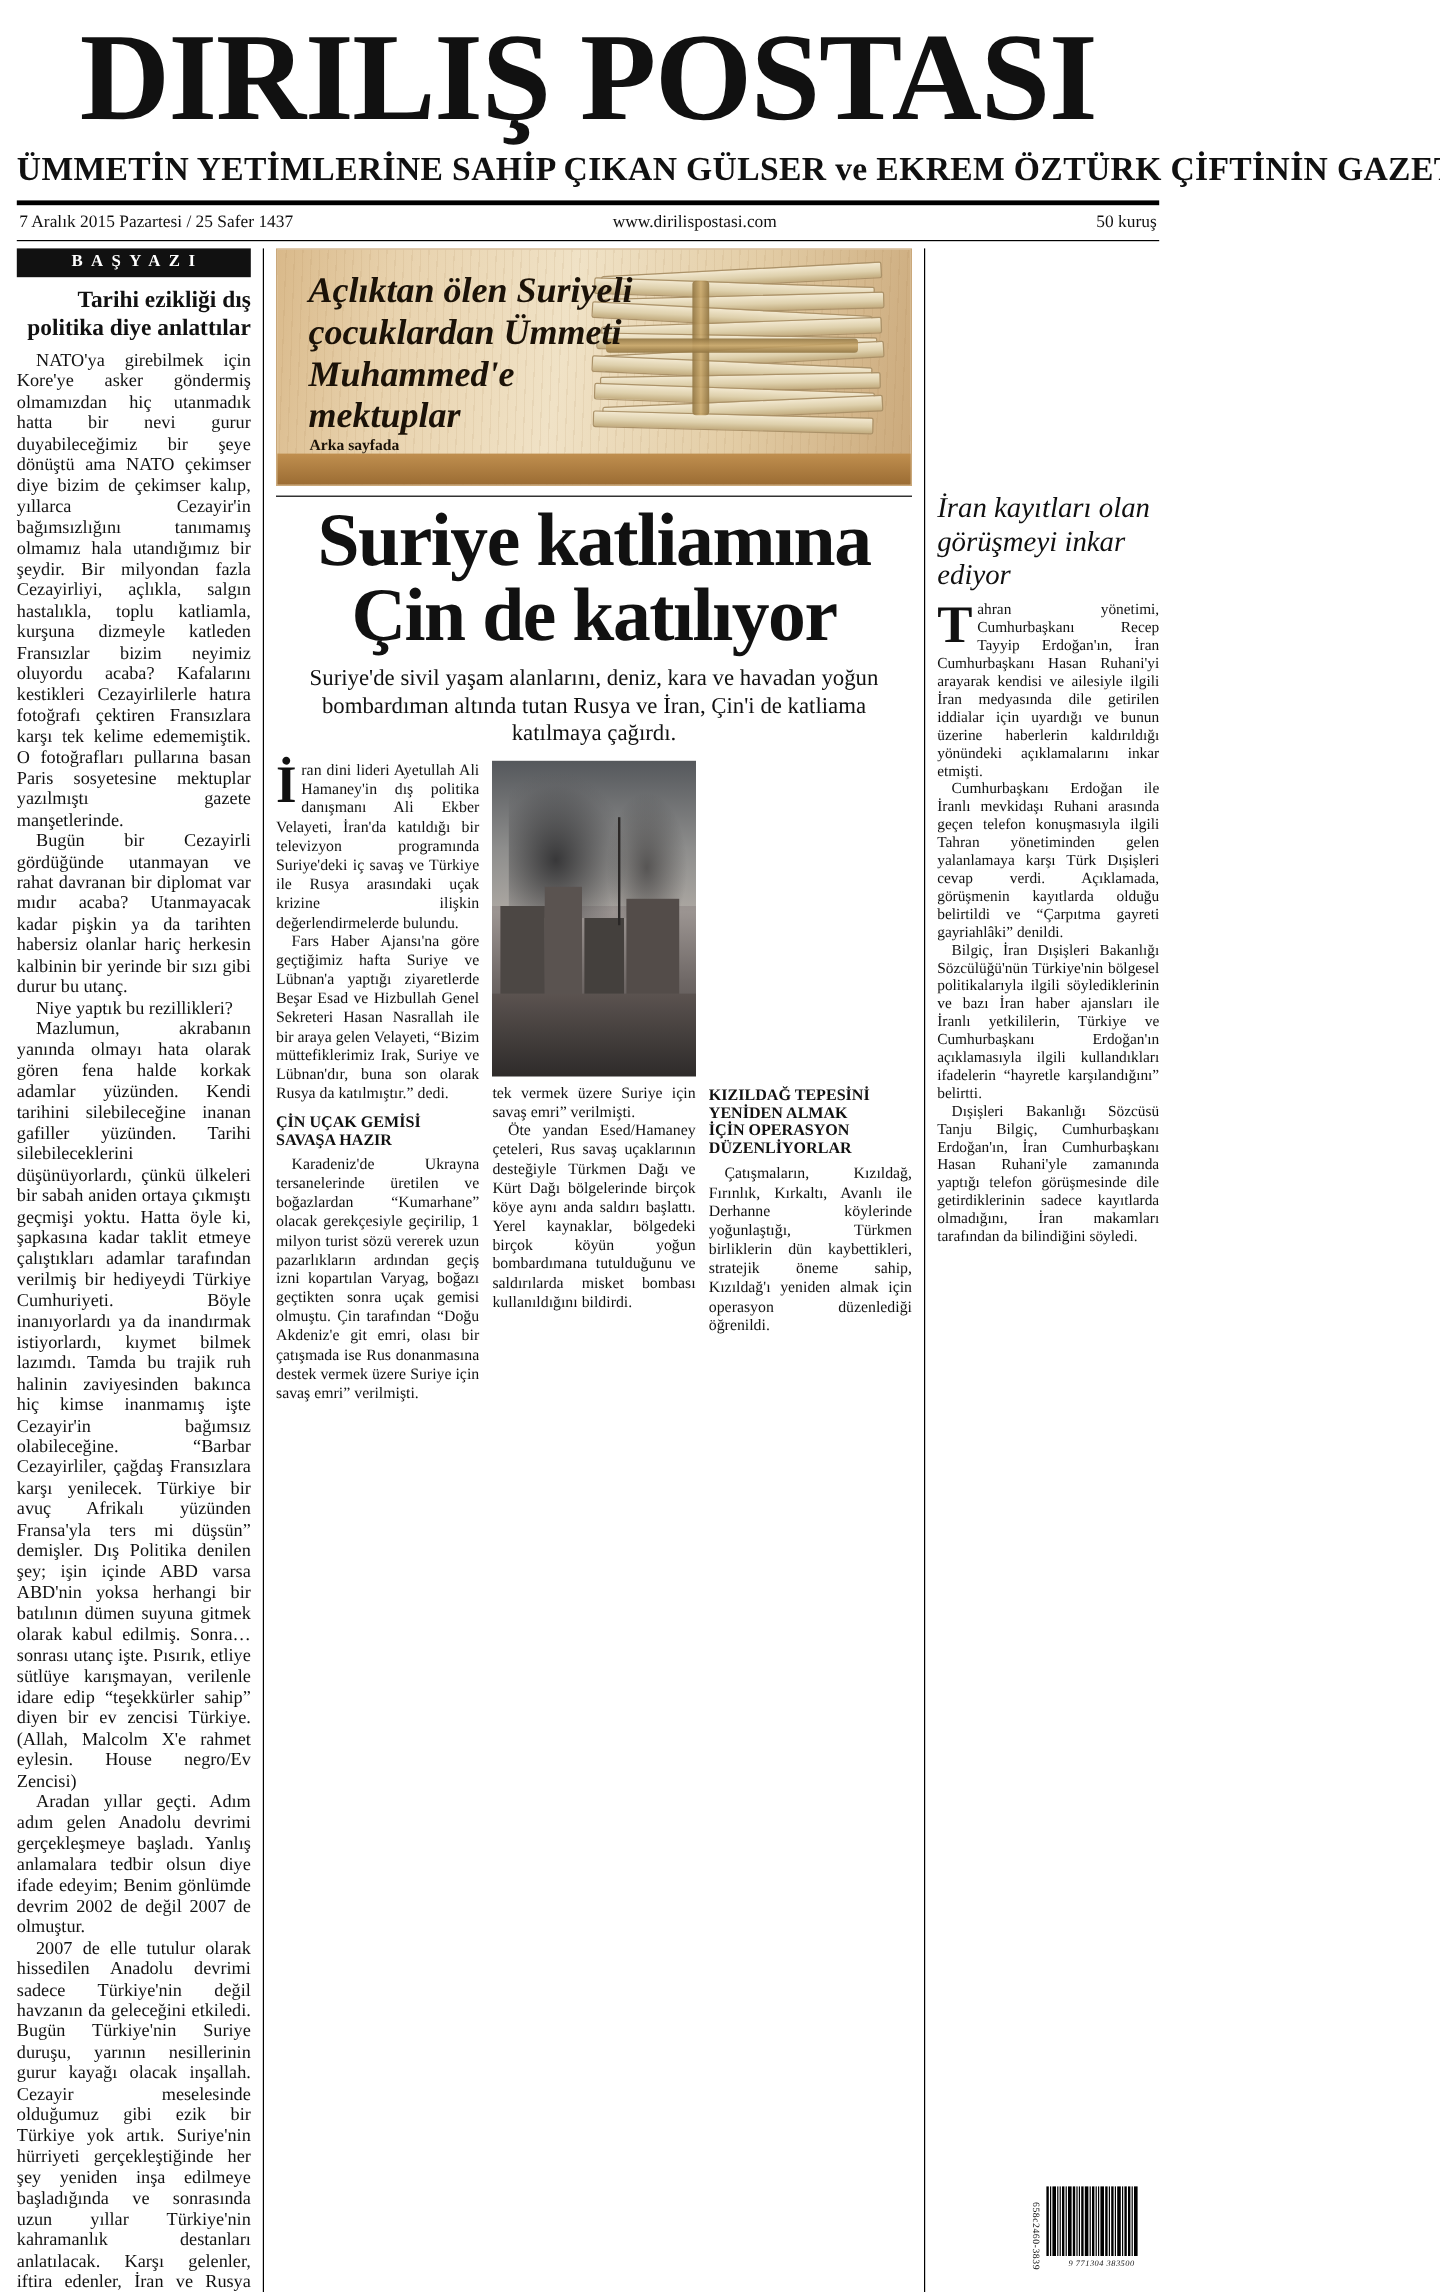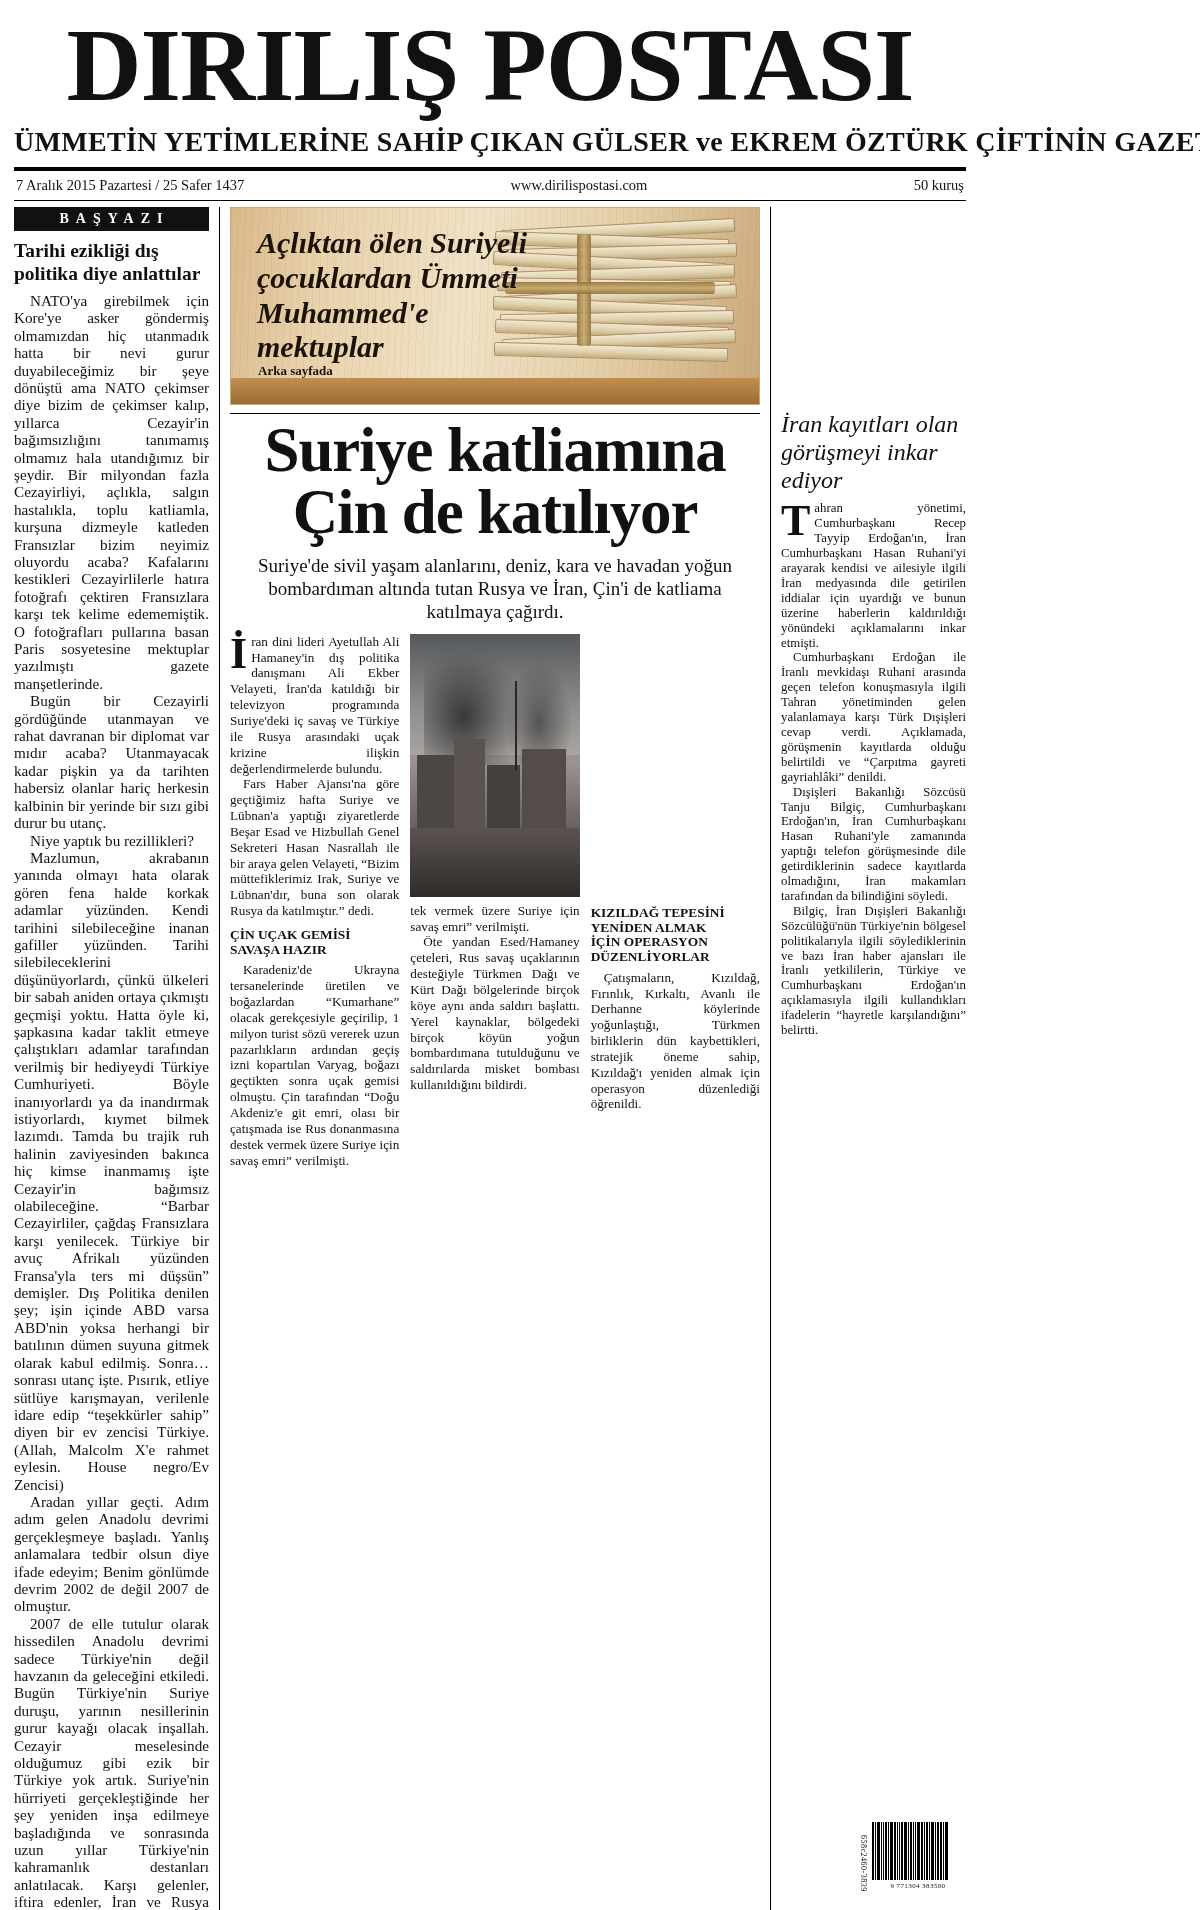--- a/index.html
+++ b/index.html
@@ -45,21 +45,21 @@
   .col-mid{flex:1;padding:0 10px;box-sizing:border-box;}
   .col-right{width:196px;flex:0 0 196px;padding-left:10px;border-left:1.5px solid #000;box-sizing:border-box;}
 
   
   .basyazi-bar{
     background:#111;color:#fff;text-align:center;
     font-size:14px;font-weight:700;letter-spacing:7px;
     padding:4px 0 4px 6px;
   }
   .edit-head{
-    text-align:left;font-weight:700;font-size:19.5px;line-height:1.18;
+    text-align:right;font-weight:700;font-size:19.5px;line-height:1.18;
     margin:8px 0 7px 0;
   }
   .edit-body{font-size:15.2px;line-height:1.145;text-align:justify;hyphens:auto;}
   .edit-body p{margin:0;text-indent:16px;}
   .edit-body p.first{text-indent:0;}
   .dropcap::first-letter{
     float:left;font-size:44px;line-height:0.82;padding:2px 4px 0 0;font-weight:700;
   }
 
   
@@ -136,21 +136,21 @@
     font-style:italic;font-size:24px;line-height:1.16;font-weight:400;margin:2px 0 7px 0;
   }
   .side-body{font-size:12.8px;line-height:1.165;text-align:justify;hyphens:auto;}
   .side-body p{margin:0;text-indent:12px;}
   .side-body p.first{text-indent:0;}
 
   
   .barcode{position:absolute;right:16px;bottom:14px;width:92px;height:74px;}
   .barcode .bars{display:flex;gap:1px;height:58px;align-items:flex-end;}
   .barcode .bars i{display:block;background:#000;height:100%;}
-  .barcode .num{font-size:7px;letter-spacing:.4px;margin-top:2px;text-align:center;}
+  .barcode .num{font-size:7px;letter-spacing:.4px;margin-top:2px;text-align:center;font-style:italic;}
   .barcode-vert{position:absolute;right:112px;bottom:18px;writing-mode:vertical-rl;font-size:8px;letter-spacing:.5px;}
 </style>
 </head>
 <body>
 
 <div class="page">
 
   <div class="masthead">
     <div class="masthead-title">Diriliş Postası</div>
     <div class="masthead-sub">ÜMMETİN YETİMLERİNE SAHİP ÇIKAN GÜLSER ve EKREM ÖZTÜRK ÇİFTİNİN GAZETESİ</div>
@@ -256,22 +256,22 @@
 
       </div>
     </div>
 
     <div class="col-right">
       <div style="height:202px;"></div>
       <div class="side-head">İran kayıtları olan görüşmeyi inkar ediyor</div>
       <div class="side-body">
         <p class="first dropcap">Tahran yönetimi, Cumhurbaşkanı Recep Tayyip Erdoğan'ın, İran Cumhurbaşkanı Hasan Ruhani'yi arayarak kendisi ve ailesiyle ilgili İran medyasında dile getirilen iddialar için uyardığı ve bunun üzerine haberlerin kaldırıldığı yönündeki açıklamalarını inkar etmişti.</p>
         <p>Cumhurbaşkanı Erdoğan ile İranlı mevkidaşı Ruhani arasında geçen telefon konuşmasıyla ilgili Tahran yönetiminden gelen yalanlamaya karşı Türk Dışişleri cevap verdi. Açıklamada, görüşmenin kayıtlarda olduğu belirtildi ve “Çarpıtma gayreti gayriahlâki” denildi.</p>
+        <p>Bilgiç, İran Dışişleri Bakanlığı Sözcülüğü'nün Türkiye'nin bölgesel politikalarıyla ilgili söylediklerinin ve bazı İran haber ajansları ile İranlı yetkililerin, Türkiye ve Cumhurbaşkanı Erdoğan'ın açıklamasıyla ilgili kullandıkları ifadelerin “hayretle karşılandığını” belirtti.</p>
         <p>Dışişleri Bakanlığı Sözcüsü Tanju Bilgiç, Cumhurbaşkanı Erdoğan'ın, İran Cumhurbaşkanı Hasan Ruhani'yle zamanında yaptığı telefon görüşmesinde dile getirdiklerinin sadece kayıtlarda olmadığını, İran makamları tarafından da bilindiğini söyledi.</p>
-        <p>Bilgiç, İran Dışişleri Bakanlığı Sözcülüğü'nün Türkiye'nin bölgesel politikalarıyla ilgili söylediklerinin ve bazı İran haber ajansları ile İranlı yetkililerin, Türkiye ve Cumhurbaşkanı Erdoğan'ın açıklamasıyla ilgili kullandıkları ifadelerin “hayretle karşılandığını” belirtti.</p>
       </div>
     </div>
   </div>
 
   <div class="barcode">
     <div class="bars">
       <i style="width:2px"></i>
         <i style="width:1px"></i>
         <i style="width:3px"></i>
         <i style="width:1px"></i>

